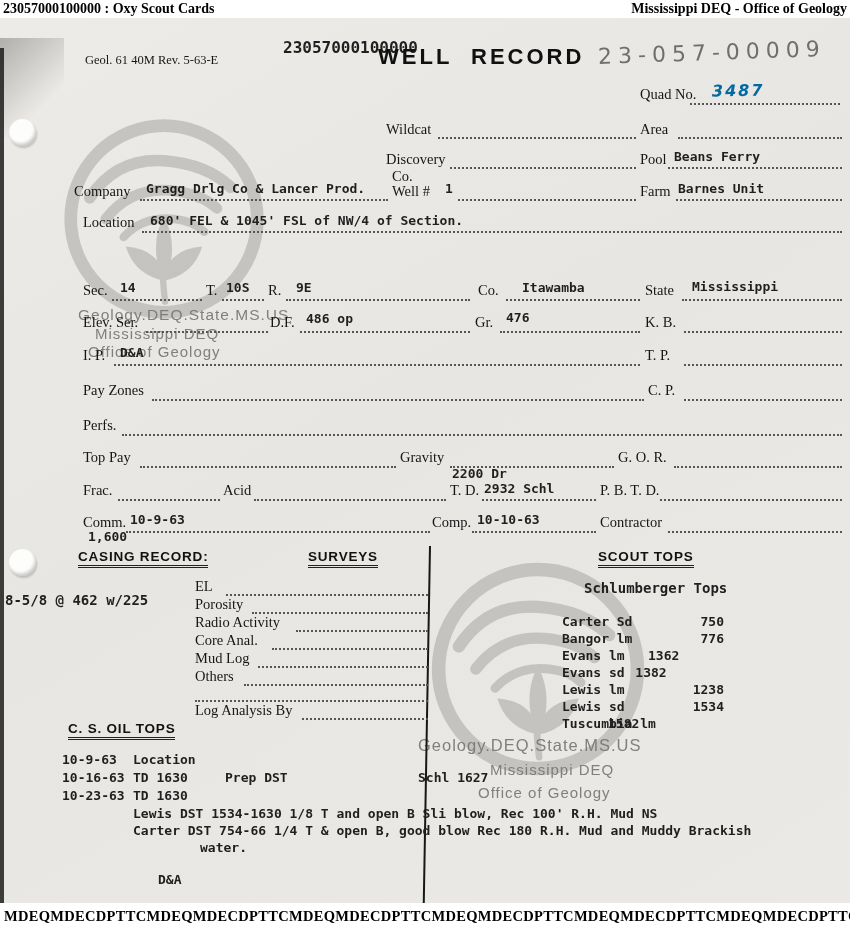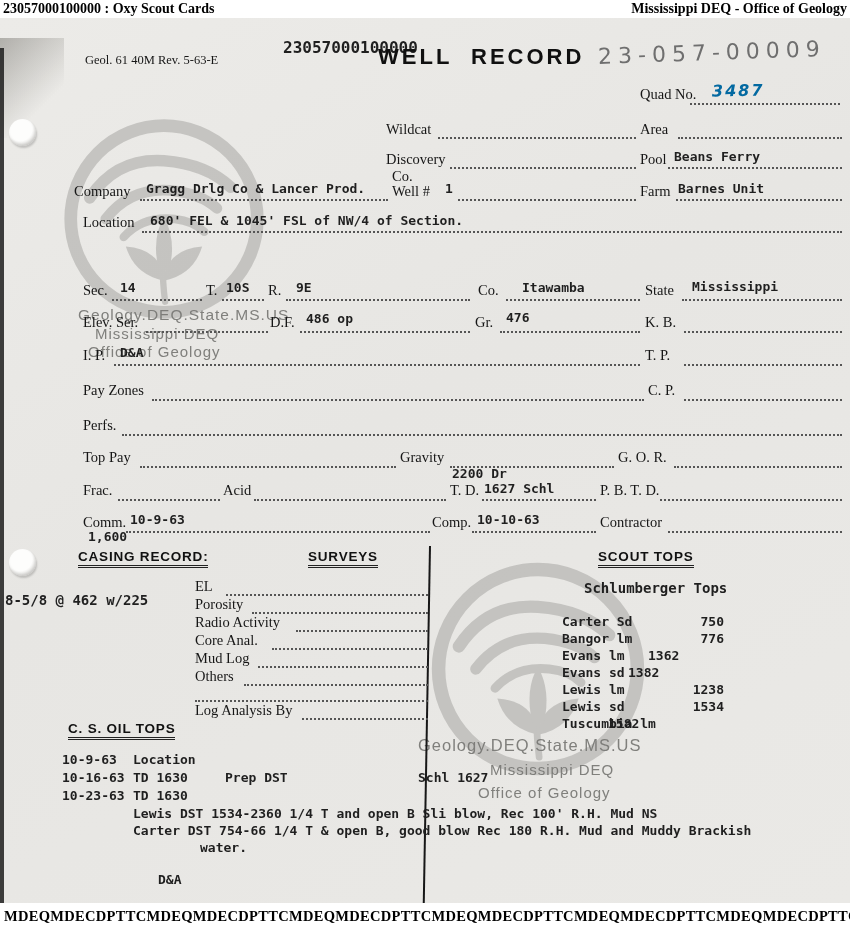--- a/index.html
+++ b/index.html
@@ -167,21 +167,21 @@
 <span class="lbl" style="left:618px;top:449px">G. O. R.</span>
 <i class="dots" style="left:674px;top:466px;width:168px"></i>
 <span class="typed" style="left:452px;top:466px">2200 Dr</span>
 
 <span class="lbl" style="left:83px;top:482px">Frac.</span>
 <i class="dots" style="left:118px;top:499px;width:102px"></i>
 <span class="lbl" style="left:223px;top:482px">Acid</span>
 <i class="dots" style="left:254px;top:499px;width:192px"></i>
 <span class="lbl" style="left:450px;top:482px">T. D.</span>
 <i class="dots" style="left:482px;top:499px;width:114px"></i>
-<span class="typed" style="left:484px;top:481px">1627 Schl</span>
+<span class="typed" style="left:484px;top:481px">2932 Schl</span>
 <span class="lbl" style="left:600px;top:482px">P. B. T. D.</span>
 <i class="dots" style="left:660px;top:499px;width:182px"></i>
 
 <span class="lbl" style="left:83px;top:514px">Comm.</span>
 <i class="dots" style="left:126px;top:531px;width:304px"></i>
 <span class="typed" style="left:130px;top:512px">10-9-63</span>
 <span class="lbl" style="left:432px;top:514px">Comp.</span>
 <i class="dots" style="left:472px;top:531px;width:124px"></i>
 <span class="typed" style="left:477px;top:512px">10-10-63</span>
 <span class="lbl" style="left:600px;top:514px">Contractor</span>
@@ -212,38 +212,38 @@
 <i class="dots" style="left:302px;top:718px;width:126px"></i>
 
 <span class="typed" style="left:584px;top:580px;font-size:14px">Schlumberger Tops</span>
 <span class="typed" style="left:562px;top:614px">Carter Sd</span>
 <span class="typed" style="left:648px;top:614px;width:76px;text-align:right">750</span>
 <span class="typed" style="left:562px;top:631px">Bangor lm</span>
 <span class="typed" style="left:648px;top:631px;width:76px;text-align:right">776</span>
 <span class="typed" style="left:562px;top:648px">Evans lm</span>
 <span class="typed" style="left:648px;top:648px;width:76px;">1362</span>
 <span class="typed" style="left:562px;top:665px">Evans sd</span>
-<span class="typed" style="left:628px;top:665px;width:76px;text-align:left">1382</span>
+<span class="typed" style="left:613px;top:665px;width:76px;text-align:center">1382</span>
 <span class="typed" style="left:562px;top:682px">Lewis lm</span>
 <span class="typed" style="left:648px;top:682px;width:76px;text-align:right">1238</span>
 <span class="typed" style="left:562px;top:699px">Lewis sd</span>
 <span class="typed" style="left:648px;top:699px;width:76px;text-align:right">1534</span>
 <span class="typed" style="left:562px;top:716px">Tuscumbia lm</span>
 <span class="typed" style="left:608px;top:716px;width:76px;text-align:left">1582</span>
 
 <span class="hdr" style="left:68px;top:721px">C. S. OIL TOPS</span>
 <span class="typed" style="left:62px;top:752px">10-9-63</span>
 <span class="typed" style="left:133px;top:752px">Location</span>
 <span class="typed" style="left:62px;top:770px">10-16-63</span>
 <span class="typed" style="left:133px;top:770px">TD 1630</span>
 <span class="typed" style="left:225px;top:770px">Prep DST</span>
 <span class="typed" style="left:418px;top:770px">Schl 1627</span>
 <span class="typed" style="left:62px;top:788px">10-23-63</span>
 <span class="typed" style="left:133px;top:788px">TD 1630</span>
-<span class="typed" style="left:133px;top:806px">Lewis  DST 1534-2360 1/4 T and open B Sli blow, Rec 100' R.H. Mud NS</span>
+<span class="typed" style="left:133px;top:806px">Lewis  DST 1534-1630 1/8 T and open B Sli blow, Rec 100' R.H. Mud NS</span>
 <span class="typed" style="left:133px;top:823px">Carter  DST 754-66 1/4 T &amp; open B, good blow Rec 180 R.H. Mud and Muddy Brackish</span>
 <span class="typed" style="left:200px;top:840px">water.</span>
 <span class="typed" style="left:158px;top:872px">D&amp;A</span>
 
 <div class="bar-bottom">
   <span>MDEQ</span>
   <span>MDECD</span>
   <span>PTTC</span>
   <span>MDEQ</span>
   <span>MDECD</span>

